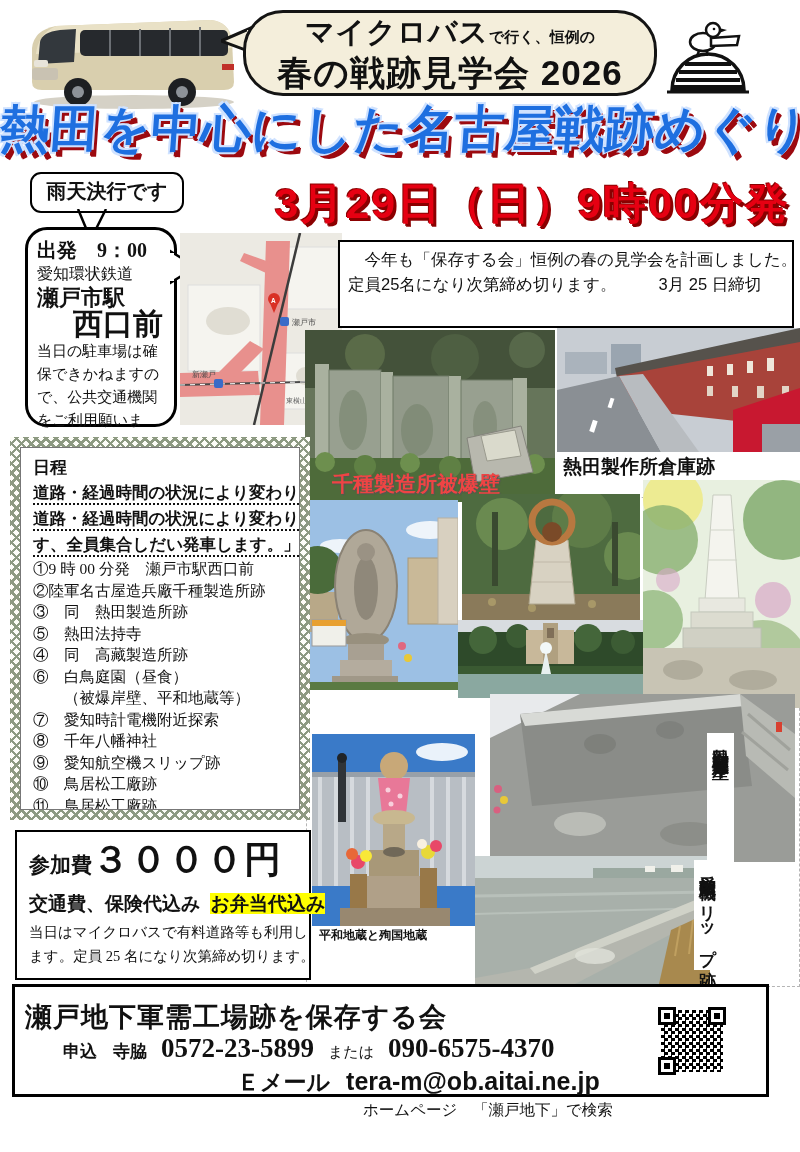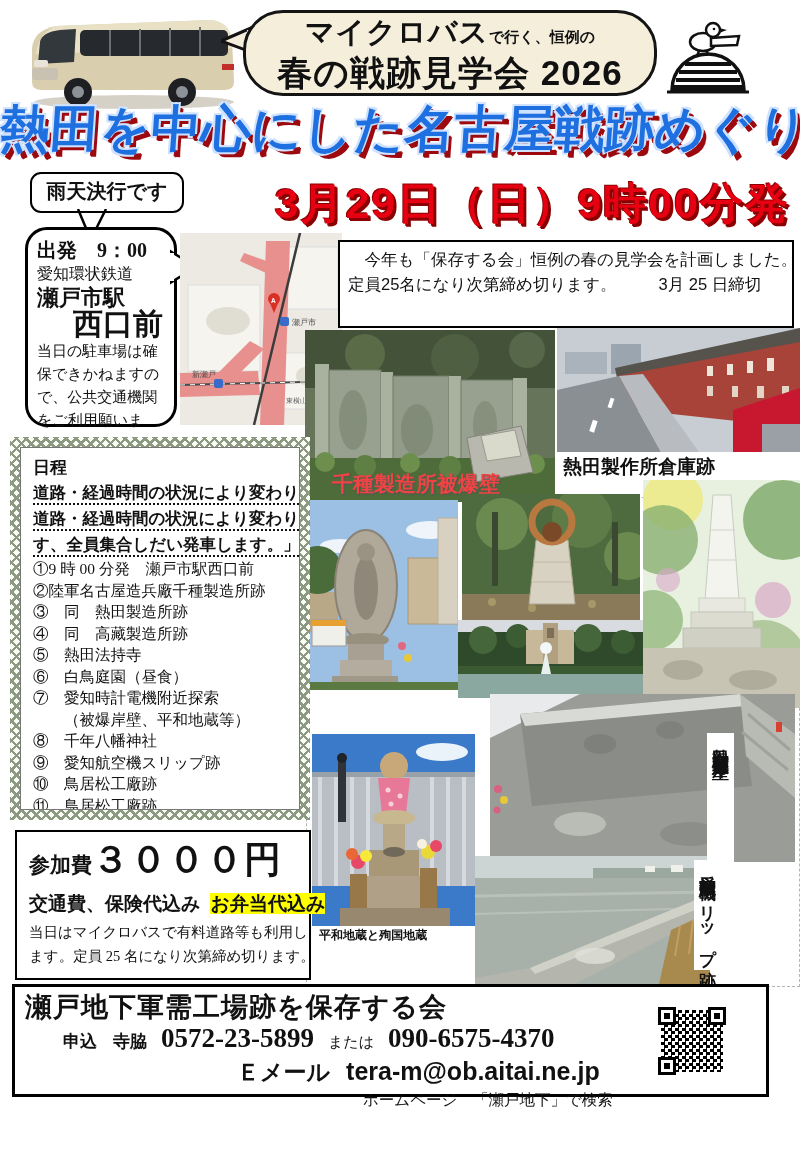--- a/index.html
+++ b/index.html
@@ -76,21 +76,21 @@
   .fee-l1{line-height:44px;white-space:nowrap;}
   .fee-label{font-size:21px;font-weight:bold;}
   .fee-amount{font-size:37px;font-weight:bold;letter-spacing:1px;}
   .fee-l2{line-height:30px;white-space:nowrap;}
   .fee-inc{font-size:19px;font-weight:bold;}
   .fee-bento{font-size:19px;font-weight:bold;background:#ffff00;margin-left:10px;}
   .fee-body{font-family:"Liberation Serif",serif;font-size:14.5px;line-height:24px;white-space:nowrap;}
 
   
   .contact{left:12px;top:984px;width:757px;height:113px;border:3px solid #000;background:#fff;box-sizing:border-box;
-           padding:4px 10px;}
+           padding:14px 10px;}
   .org{font-size:27px;font-weight:bold;letter-spacing:1px;line-height:32px;}
   .apply-row{margin-left:38px;line-height:30px;white-space:nowrap;}
   .apply-lbl{font-size:17px;font-weight:bold;margin-right:16px;}
   .person{font-size:17px;font-weight:bold;margin-right:14px;}
   .phone{font-family:"Liberation Serif",serif;font-size:27px;font-weight:bold;}
   .or{font-size:15px;margin:0 14px;}
   .email-row{margin-left:212px;line-height:28px;white-space:nowrap;}
   .email-lbl{font-size:23px;font-weight:bold;margin-right:16px;}
   .email{font-size:25px;font-weight:bold;}
   .hp-row{margin-left:338px;font-family:"Liberation Serif",serif;font-size:15.5px;line-height:22px;}
@@ -406,25 +406,25 @@
 
   <div class="abs sched-frame">
     <div class="sched-inner">
       <div class="sched-h">日程</div>
       <div class="sched-note">道路・経過時間の状況により変わります。</div>
       <div class="sched-note">道路・経過時間の状況により変わりま</div>
       <div class="sched-note">す、全員集合しだい発車します。」</div>
       <div class="sched-item">①9 時 00 分発　瀬戸市駅西口前</div>
       <div class="sched-item">②陸軍名古屋造兵廠千種製造所跡</div>
       <div class="sched-item">③　同　熱田製造所跡</div>
+      <div class="sched-item">⑤　熱田法持寺</div>
       <div class="sched-item">④　同　高藏製造所跡</div>
-      <div class="sched-item">⑤　熱田法持寺</div>
       <div class="sched-item">⑥　白鳥庭園（昼食）</div>
+      <div class="sched-item">　　（被爆岸壁、平和地蔵等）</div>
       <div class="sched-item">⑦　愛知時計電機附近探索</div>
-      <div class="sched-item">　　（被爆岸壁、平和地蔵等）</div>
       <div class="sched-item">⑧　千年八幡神社</div>
       <div class="sched-item">⑨　愛知航空機スリップ跡</div>
       <div class="sched-item">⑩　鳥居松工廠跡</div>
       <div class="sched-item">⑪　鳥居松工廠跡</div>
 
     </div>
   </div>
 
   <div class="abs fee-box">
     <div class="fee-l1"><span class="fee-label">参加費</span><span class="fee-amount">３０００円</span></div>

